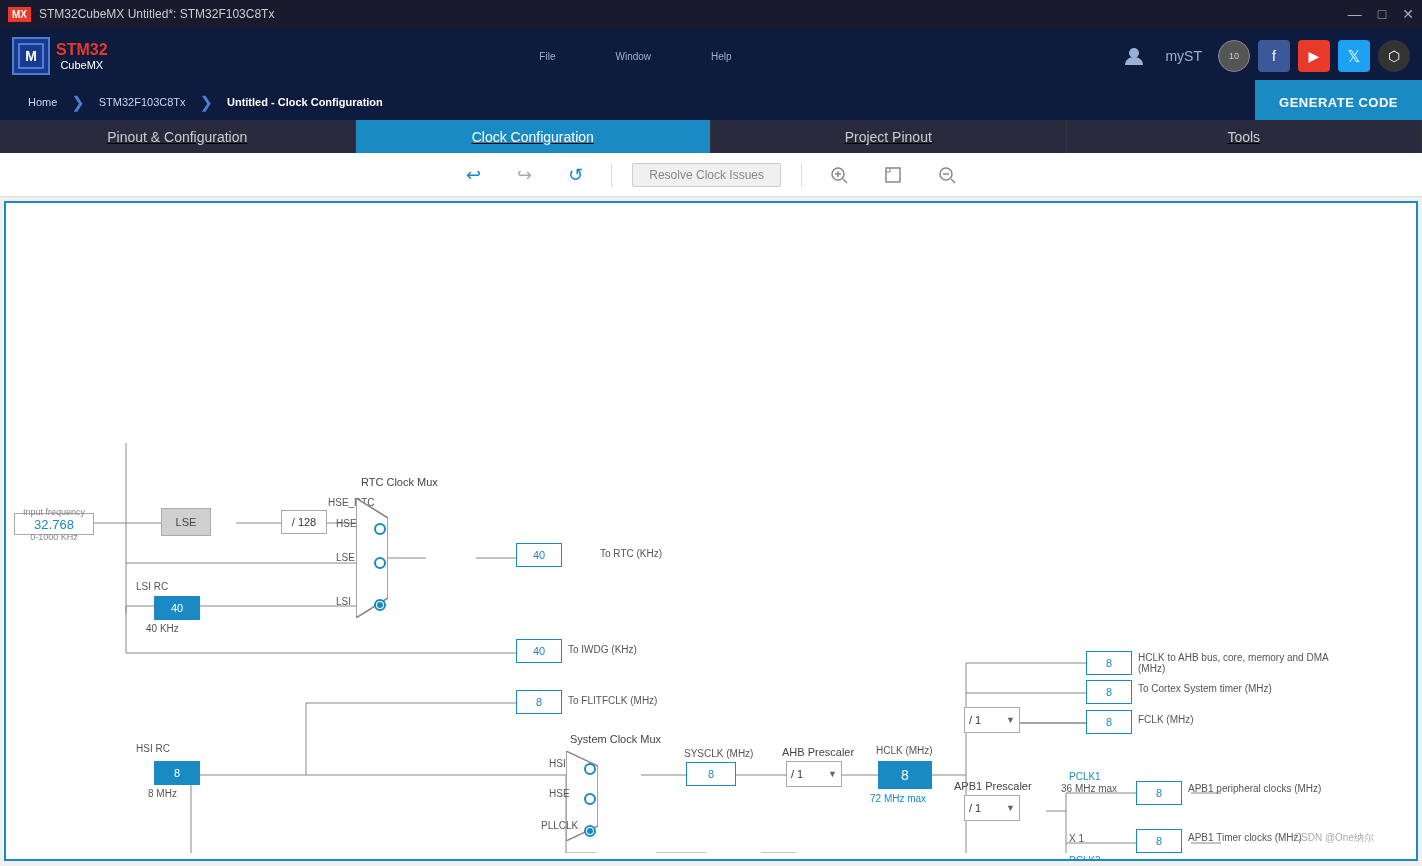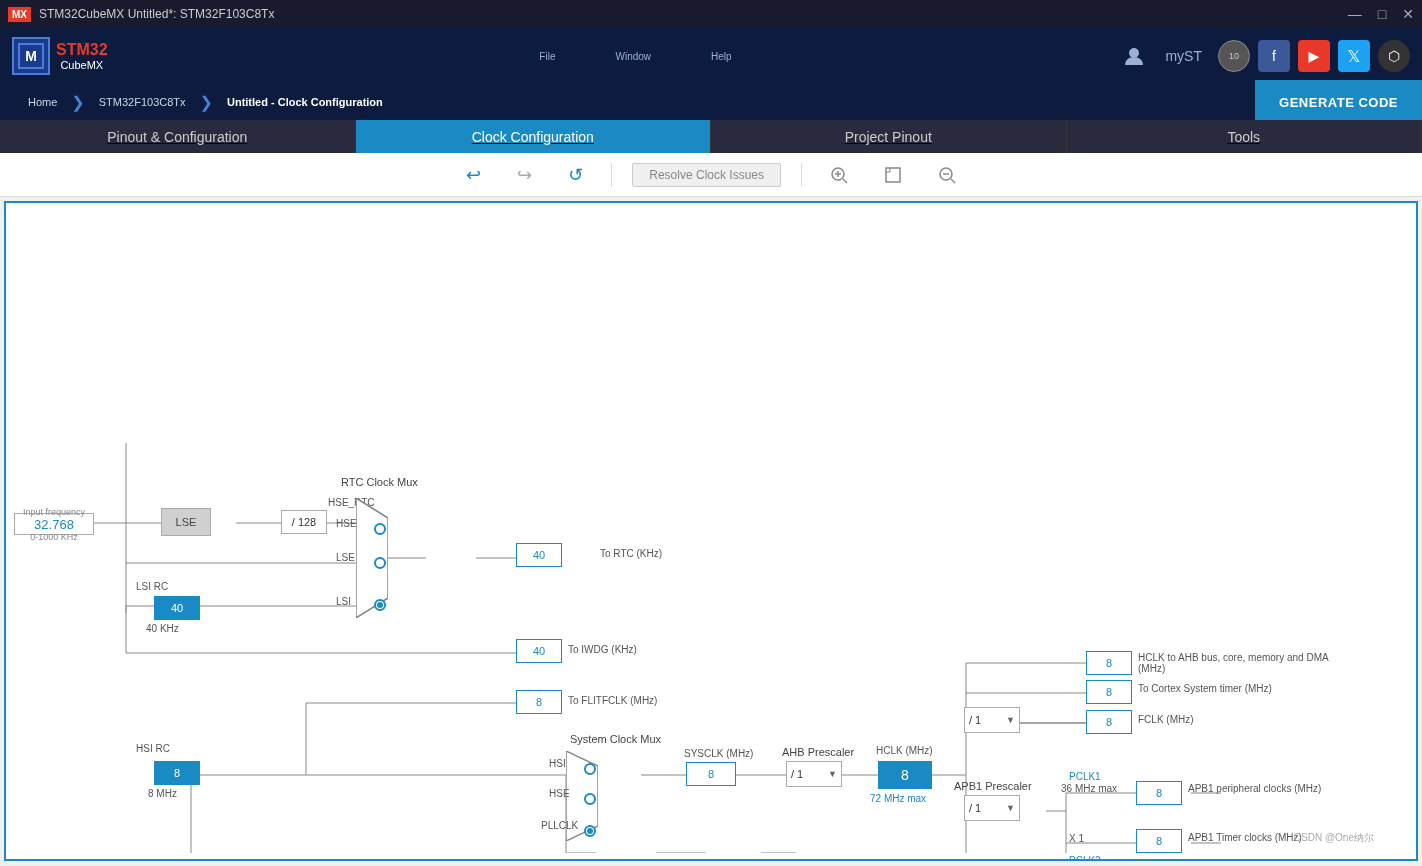--- a/index.html
+++ b/index.html
@@ -441,21 +441,21 @@
       <span>LSE</span>
     </div>
 
     <div class="clk-label" style="left:130px;top:378px;">LSI RC</div>
 
     <div class="clk-box blue-fill" style="left:148px;top:393px;width:46px;height:24px;">
       <span>40</span>
     </div>
     <div class="clk-label" style="left:140px;top:420px;">40 KHz</div>
 
-    <div class="clk-label title" style="left:335px;top:273px;text-align:center;">RTC Clock Mux</div>
+    <div class="clk-label title" style="left:355px;top:273px;text-align:center;">RTC Clock Mux</div>
 
     <div class="clk-box" style="left:275px;top:307px;width:46px;height:24px;">
       <span>/ 128</span>
     </div>
     <div class="clk-label" style="left:322px;top:294px;">HSE_RTC</div>
 
     <svg style="position:absolute;left:350px;top:295px;width:32px;height:120px;" viewBox="0 0 32 120">
       <polygon points="0,0 32,20 32,100 0,120" fill="white" stroke="#888" stroke-width="1.5"></polygon>
     </svg>
 

